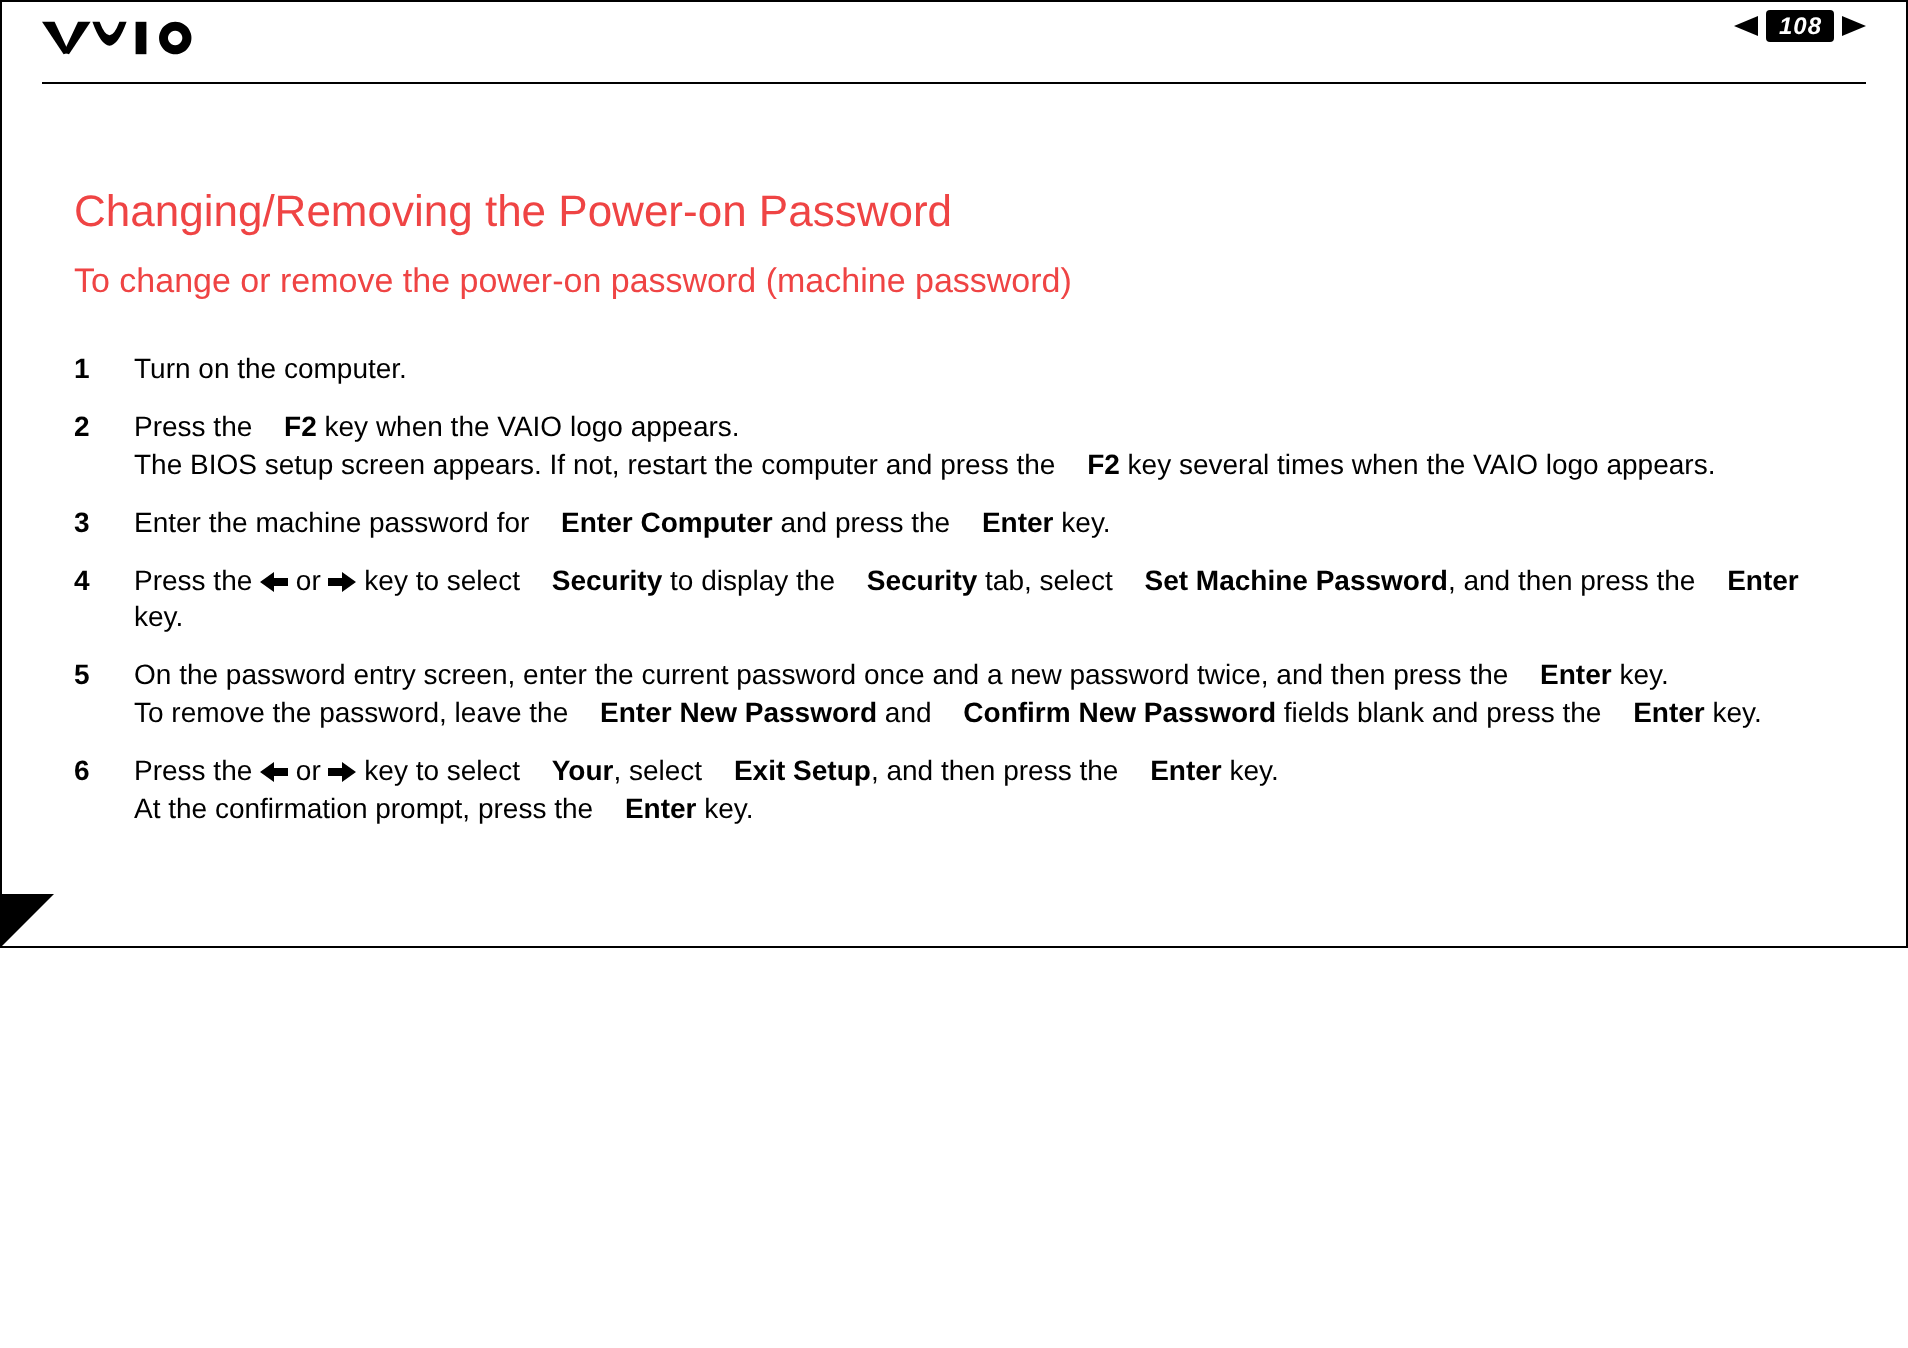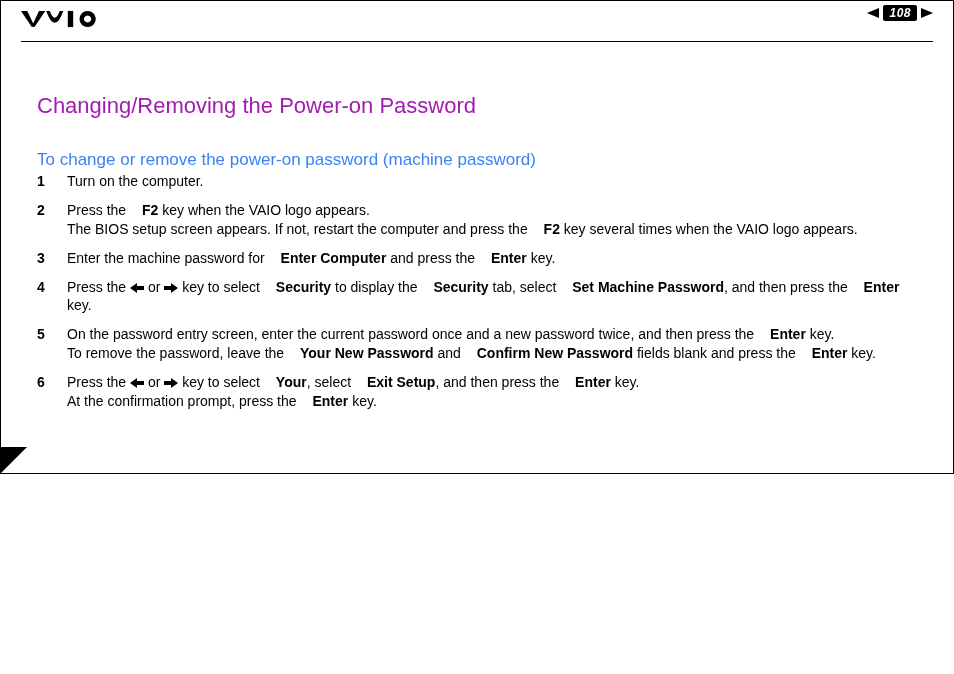--- a/index.html
+++ b/index.html
@@ -7,22 +7,22 @@
   .page { position: relative; width: 954px; height: 474px; border: 1px solid #000; }
   .header { position: absolute; top: 0; left: 0; right: 0; height: 48px; }
   .logo { position: absolute; left: 20px; top: 6px; }
   .logo svg { width: 90px; height: 24px; }
   .pager { position: absolute; right: 20px; top: 4px; display: flex; align-items: center; gap: 4px; }
   .page-badge { background: #000; color: #fff; font-style: italic; font-weight: bold; font-size: 12px; padding: 1px 6px; border-radius: 2px; letter-spacing: 0.5px; }
   .nav-arrow-left svg, .nav-arrow-right svg { width: 12px; height: 10px; display: block; }
   .breadcrumb { position: absolute; right: 20px; top: 22px; font-size: 12px; font-weight: bold; letter-spacing: 0.2px; }
   .rule { position: absolute; left: 20px; right: 20px; top: 40px; height: 1px; background: #000; }
   .content { position: absolute; left: 36px; right: 28px; top: 92px; }
-  .title { color: #a21caf; font-size: 22px; font-weight: 400; margin-bottom: 31px; }
-  .subtitle { color: #3b82f6; font-size: 17px; font-weight: 400; margin-bottom: 2px; }
+  .title { color: #ef4444; font-size: 22px; font-weight: 400; margin-bottom: 12px; }
+  .subtitle { color: #ef4444; font-size: 17px; font-weight: 400; margin-bottom: 24px; }
   .steps { list-style: none; }
   .step { display: flex; gap: 18px; margin-bottom: 10px; line-height: 1.35; font-size: 14px; }
   .step-num { font-weight: bold; width: 12px; flex-shrink: 0; }
   .step-body { flex: 1; }
   .b { font-weight: bold; padding-left: 12px; }
   .inline-arrow svg { width: 14px; height: 10px; display: inline-block; vertical-align: -1px; }
   .corner { position: absolute; left: 0; bottom: 0; width: 0; height: 0; border-left: 26px solid #000; border-top: 26px solid transparent; transform: scaleY(-1); }
 </style>
 </head>
 <body>
@@ -76,21 +76,21 @@
         <li class="step">
           <span class="step-num">4</span>
           <span class="step-body">Press the <span class="inline-arrow"><svg viewBox="0 0 14 10">
                 <polygon points="0,5 7,0 7,3 14,3 14,7 7,7 7,10" fill="#000"></polygon>
               </svg></span> or <span class="inline-arrow"><svg viewBox="0 0 14 10">
                 <polygon points="14,5 7,0 7,3 0,3 0,7 7,7 7,10" fill="#000"></polygon>
               </svg></span> key to select <span class="b">Security</span> to display the <span class="b">Security</span> tab, select <span class="b">Set Machine Password</span>, and then press the <span class="b">Enter</span> key.</span>
         </li>
         <li class="step">
           <span class="step-num">5</span>
-          <span class="step-body">On the password entry screen, enter the current password once and a new password twice, and then press the <span class="b">Enter</span> key.<br>To remove the password, leave the <span class="b">Your New Password</span> and <span class="b">Confirm New Password</span> fields blank and press the <span class="b">Enter</span> key.</span>
+          <span class="step-body">On the password entry screen, enter the current password once and a new password twice, and then press the <span class="b">Enter</span> key.<br>To remove the password, leave the <span class="b">Enter New Password</span> and <span class="b">Confirm New Password</span> fields blank and press the <span class="b">Enter</span> key.</span>
         </li>
         <li class="step">
           <span class="step-num">6</span>
           <span class="step-body">Press the <span class="inline-arrow"><svg viewBox="0 0 14 10">
                 <polygon points="0,5 7,0 7,3 14,3 14,7 7,7 7,10" fill="#000"></polygon>
               </svg></span> or <span class="inline-arrow"><svg viewBox="0 0 14 10">
                 <polygon points="14,5 7,0 7,3 0,3 0,7 7,7 7,10" fill="#000"></polygon>
               </svg></span> key to select <span class="b">Your</span>, select <span class="b">Exit Setup</span>, and then press the <span class="b">Enter</span> key.<br>At the confirmation prompt, press the <span class="b">Enter</span> key.</span>
         </li>
       </ol>

